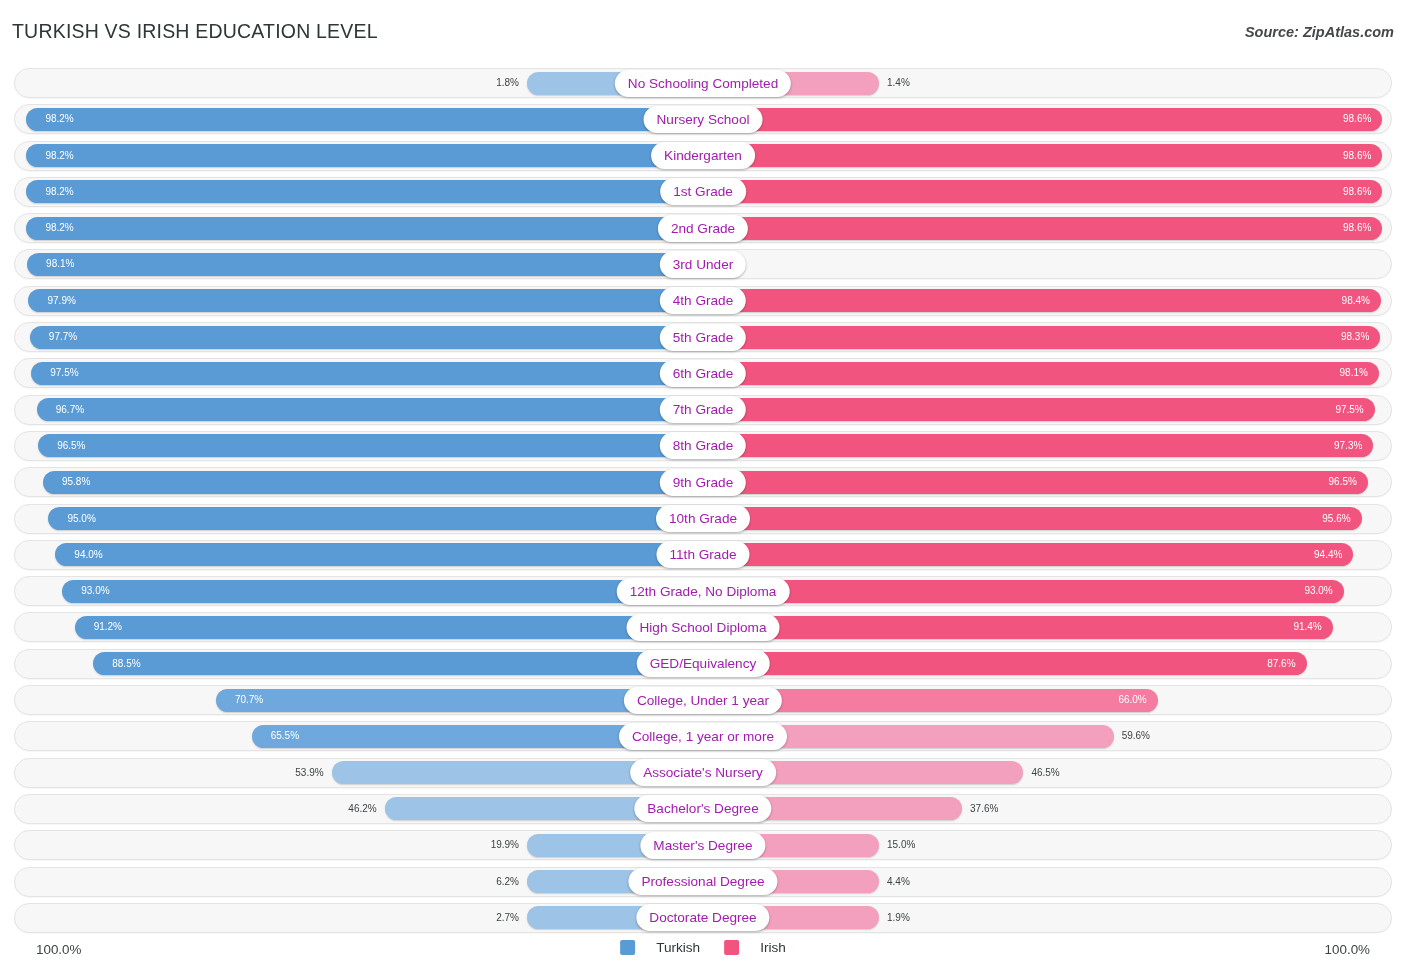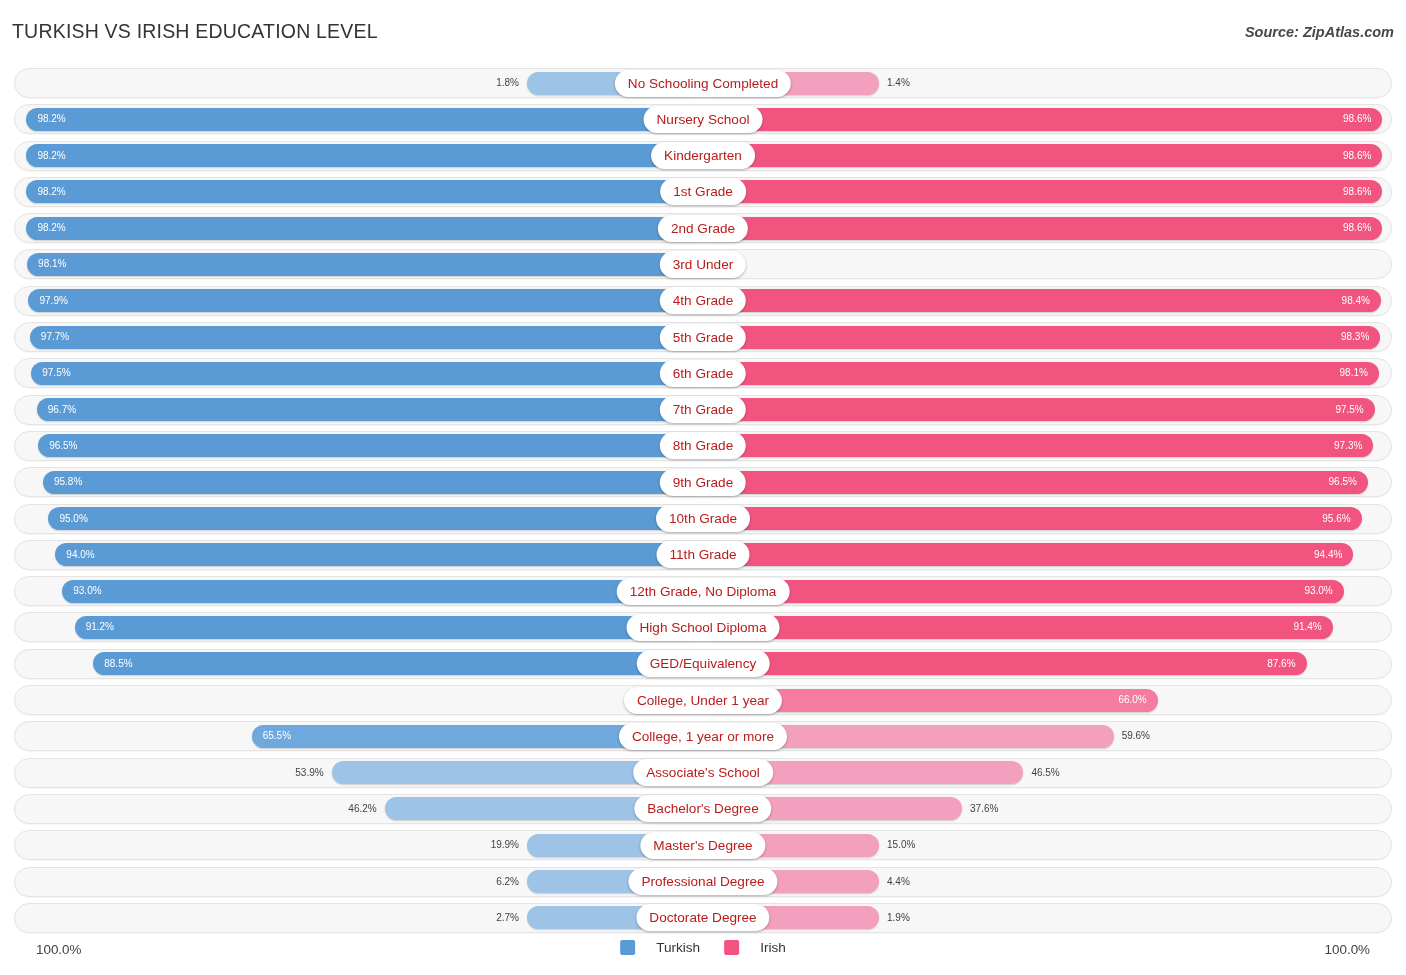--- a/index.html
+++ b/index.html
@@ -70,42 +70,42 @@
   .bar-right { left: 703px; }
 
   .val {
     position: absolute;
     top: 50%;
     transform: translateY(-50%);
     font-size: 10px;
     white-space: nowrap;
     line-height: 1;
   }
-  .val-in  { color: #ffffff; }
+  .val-in  { color: #ffffff; margin-left: 8px; }
   .val-out { color: #3d4345; }
   .val-left-in   { left: 11px; }
   .val-left-out  { right: calc(100% + 8px); }
   .val-right-in  { right: 11px; }
   .val-right-out { left: calc(100% + 8px); }
 
   .center-pill {
     position: absolute;
     left: 703px;
     top: 3.5px;
     transform: translateX(-50%);
     height: 27px;
     padding: 0 13px;
     background: #ffffff;
     border-radius: 13.5px;
     box-shadow: 0 1px 2.5px rgba(0,0,0,0.30);
     display: flex;
     align-items: center;
     justify-content: center;
     font-size: 13.6px;
-    color: #b91c1c;
+    color: #a21caf;
     white-space: nowrap;
     z-index: 5;
   }
 
   
   .footer {
     position: absolute;
     left: 0; right: 0;
     top: 938px;
     height: 32px;
@@ -318,20 +318,23 @@
         <div class="bar bar-left" style="width: 609.765px; background: rgb(91, 155, 213);">
           <span class="val val-in val-left-in">88.5%</span>
         </div>
         <div class="bar bar-right" style="width: 603.564px; background: rgb(241, 85, 127);">
           <span class="val val-in val-right-in">87.6%</span>
         </div>
         <div class="center-pill">GED/Equivalency</div>
       </div>
       <div class="row">
         <div class="row-track"></div>
+        <div class="bar bar-left" style="width: 487.123px; background: rgb(111, 168, 220);">
+          <span class="val val-in val-left-in">70.7%</span>
+        </div>
         <div class="bar bar-right" style="width: 454.74px; background: rgb(244, 124, 160);">
           <span class="val val-in val-right-in">66.0%</span>
         </div>
         <div class="center-pill">College, Under 1 year</div>
       </div>
       <div class="row">
         <div class="row-track"></div>
         <div class="bar bar-left" style="width: 451.295px; background: rgb(111, 168, 220);">
           <span class="val val-in val-left-in">65.5%</span>
         </div>
@@ -341,21 +344,21 @@
         <div class="center-pill">College, 1 year or more</div>
       </div>
       <div class="row">
         <div class="row-track"></div>
         <div class="bar bar-left" style="width: 371.371px; background: rgb(157, 195, 230);">
           <span class="val val-out val-left-out">53.9%</span>
         </div>
         <div class="bar bar-right" style="width: 320.385px; background: rgb(242, 160, 190);">
           <span class="val val-out val-right-out">46.5%</span>
         </div>
-        <div class="center-pill">Associate's School</div>
+        <div class="center-pill">Associate's Nursery</div>
       </div>
       <div class="row">
         <div class="row-track"></div>
         <div class="bar bar-left" style="width: 318.318px; background: rgb(157, 195, 230);">
           <span class="val val-out val-left-out">46.2%</span>
         </div>
         <div class="bar bar-right" style="width: 259.064px; background: rgb(242, 160, 190);">
           <span class="val val-out val-right-out">37.6%</span>
         </div>
         <div class="center-pill">Bachelor's Degree</div>

